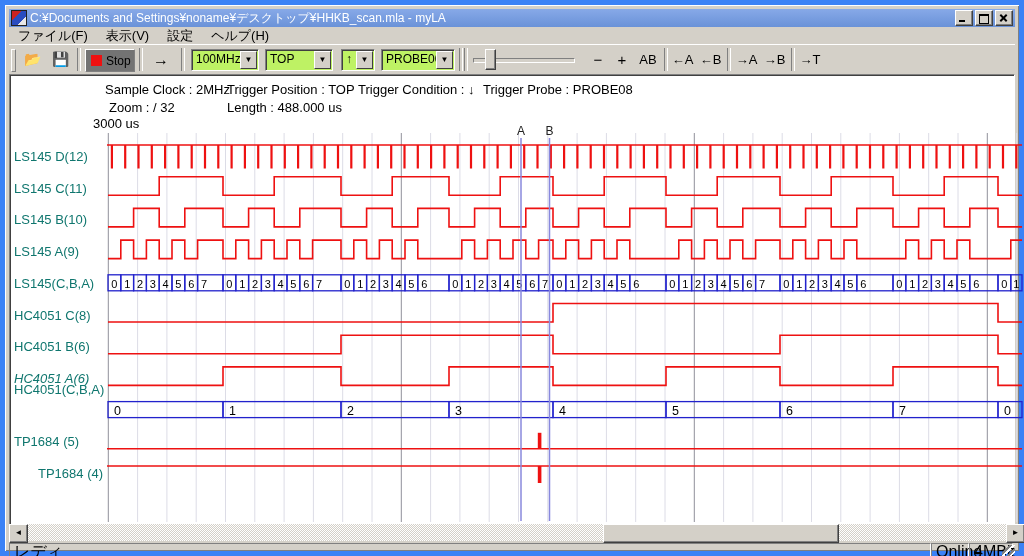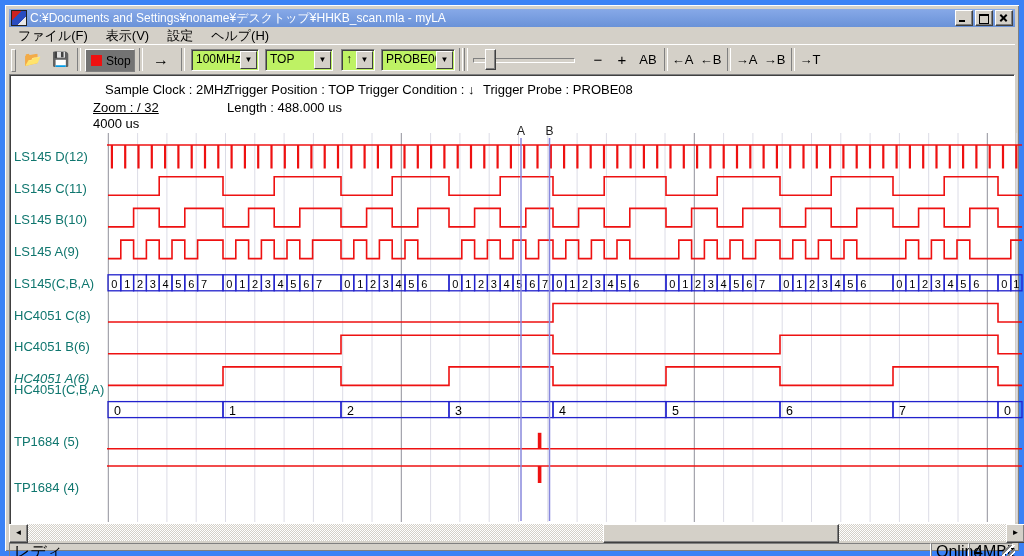--- a/index.html
+++ b/index.html
@@ -158,38 +158,38 @@
     <div class="tbtn" style="left:724px;width:27px;">→A</div>
     <div class="tbtn" style="left:752px;width:27px;">→B</div>
     <div class="sep" style="left:782px;"></div>
     <div class="tbtn" style="left:788px;width:26px;">→T</div>
   </div>
 
   <div class="client"></div>
 
   <div class="overlay">
     <div class="info-text" style="left:100px;top:77px;">Sample Clock : 2MHz</div>
-    <div class="info-text" style="left:88px;top:95px;text-decoration:underline;">Zoom : /  32</div>
+    <div class="info-text" style="left:104px;top:95px;">Zoom : /  32</div>
     <div class="info-text" style="left:222px;top:77px;">Trigger Position : TOP</div>
     <div class="info-text" style="left:222px;top:95px;">Length : 488.000 us</div>
     <div class="info-text" style="left:353px;top:77px;">Trigger Condition : ↓</div>
     <div class="info-text" style="left:462px;top:77px;margin-left:16px;">Trigger Probe : PROBE08</div>
-    <div class="info-text" style="left:88px;top:111px;">4000 us</div>
+    <div class="info-text" style="left:88px;top:111px;">3000 us</div>
     <div id="channel-labels">
         <div class="ch-label" style="top: 144px;">LS145 D(12)</div>
         <div class="ch-label" style="top: 175.7px;">LS145 C(11)</div>
         <div class="ch-label" style="top: 207.4px;">LS145 B(10)</div>
         <div class="ch-label" style="top: 239.1px;">LS145 A(9)</div>
         <div class="ch-label" style="top: 270.8px;">LS145(C,B,A)</div>
         <div class="ch-label" style="top: 302.5px;">HC4051 C(8)</div>
         <div class="ch-label" style="top: 334.2px;">HC4051 B(6)</div>
         <div class="ch-label" style="top: 365.9px; font-style: italic;">HC4051 A(6)</div>
         <div class="ch-label" style="top: 377px;">HC4051(C,B,A)</div>
         <div class="ch-label" style="top: 429.3px;">TP1684 (5)</div>
-        <div class="ch-label" style="top: 475px;">TP1684 (4)</div>
+        <div class="ch-label" style="top: 461px; margin-left: 24px;">TP1684 (4)</div>
       </div>
     <svg id="wave-svg" width="1024" height="556" viewBox="0 0 1024 556">
         <line x1="103.3" x2="103.3" y1="128" y2="517" stroke="#90909a" stroke-width="1"></line>
         <line x1="132.6" x2="132.6" y1="128" y2="517" stroke="#dcdce6" stroke-width="1"></line>
         <line x1="161.9" x2="161.9" y1="128" y2="517" stroke="#dcdce6" stroke-width="1"></line>
         <line x1="191.2" x2="191.2" y1="128" y2="517" stroke="#dcdce6" stroke-width="1"></line>
         <line x1="220.5" x2="220.5" y1="128" y2="517" stroke="#dcdce6" stroke-width="1"></line>
         <line x1="249.8" x2="249.8" y1="128" y2="517" stroke="#dcdce6" stroke-width="1"></line>
         <line x1="279.1" x2="279.1" y1="128" y2="517" stroke="#dcdce6" stroke-width="1"></line>
         <line x1="308.4" x2="308.4" y1="128" y2="517" stroke="#dcdce6" stroke-width="1"></line>

